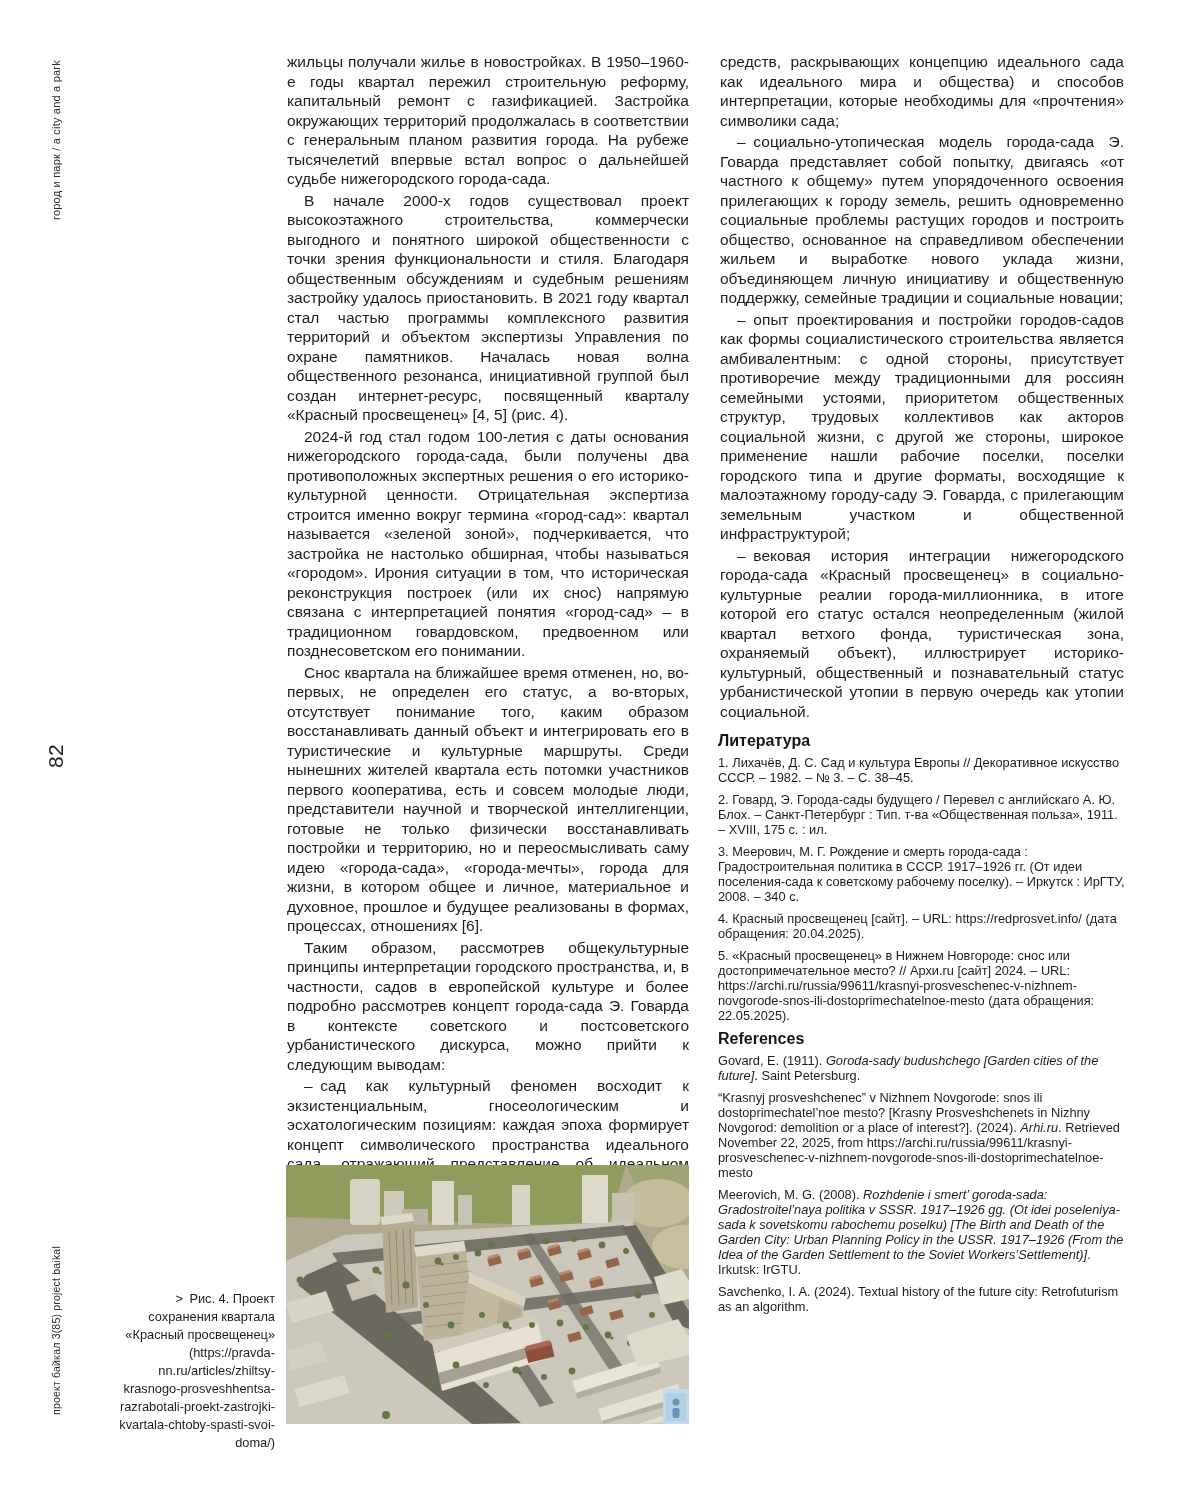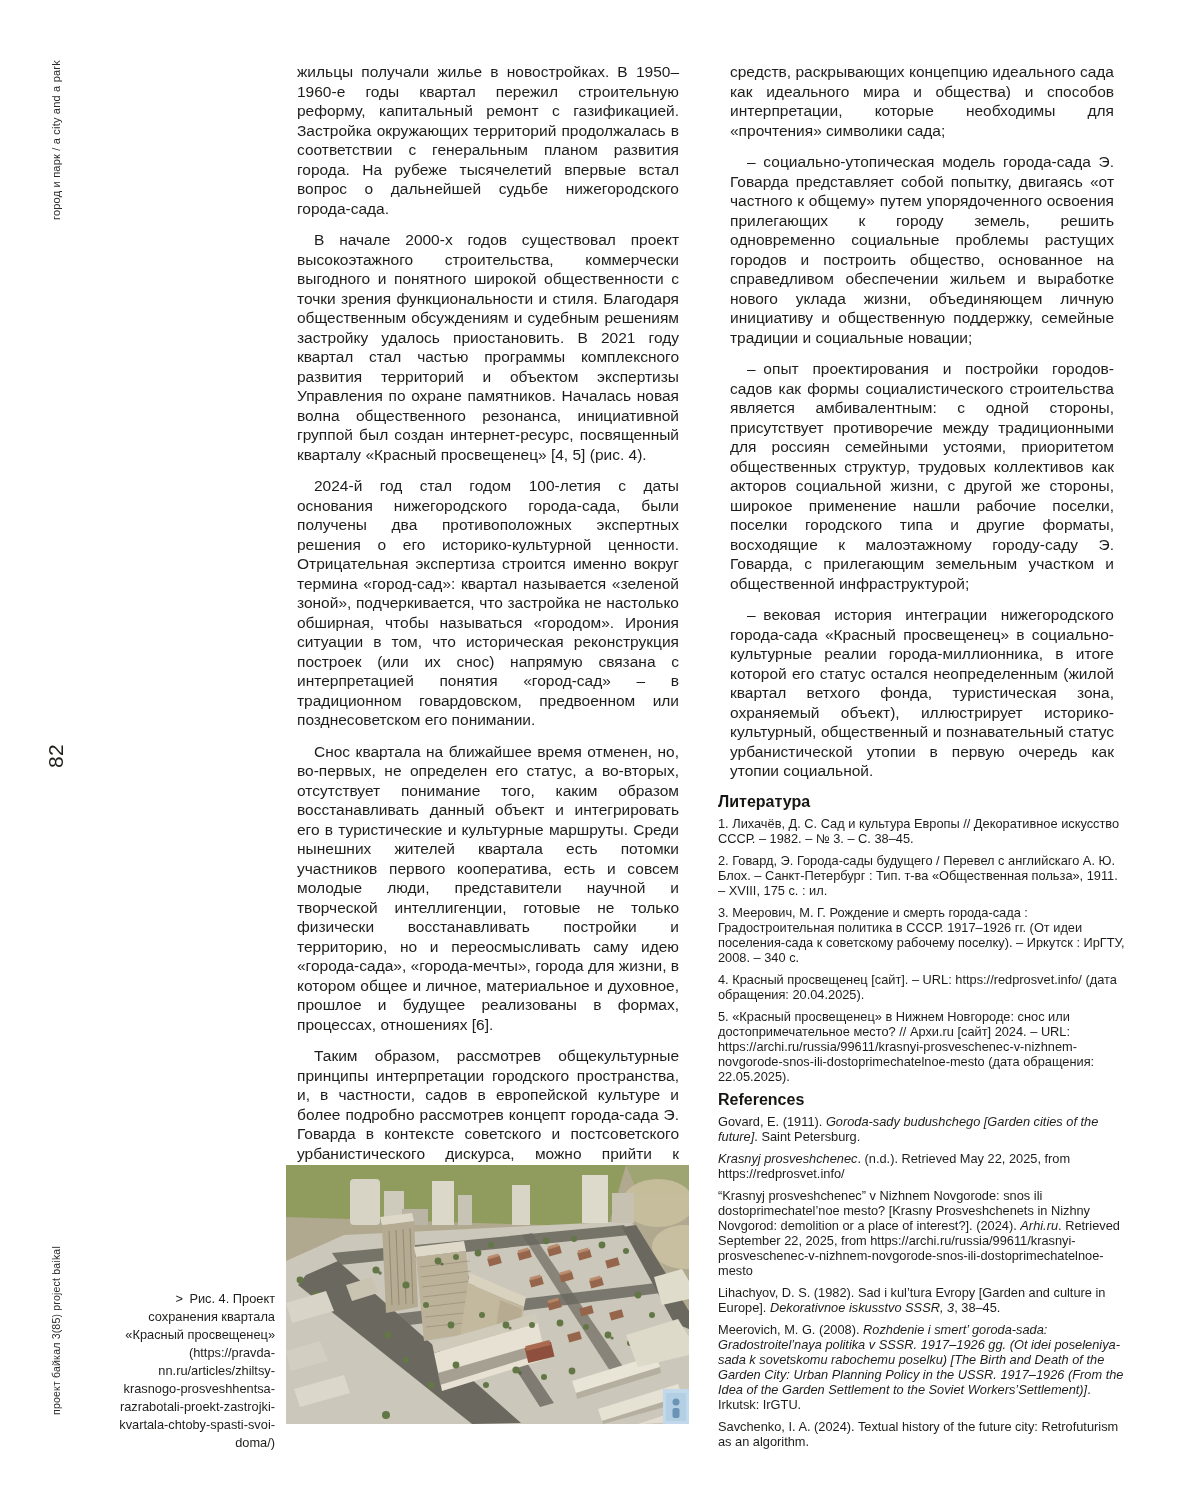--- a/index.html
+++ b/index.html
@@ -16,21 +16,21 @@
     white-space:nowrap;font-size:11px;letter-spacing:.2px;color:#2a2a28;
   }
   .v-label.section{left:50px;top:220px;}
   .v-label.pagenum{left:44px;top:768px;font-size:21px;color:#1d1d1b;}
   .v-label.journal{left:50px;top:1415px;font-size:10.5px;}
 
   
   .col{position:absolute;top:50px;}
   .col-left{left:285px;width:406px;}
   .col-right{left:718px;width:408px;}
-  .body-p{margin:12px;font-size:15.5px;line-height:19.5px;text-align:justify;}
+  .body-p{margin:2px;font-size:15.5px;line-height:19.5px;text-align:justify;}
   .body-p.ind{text-indent:17px;}
   .ref-heading{margin:11px 0 6px 0;font-size:16px;line-height:17px;font-weight:bold;color:#151513;}
   .ref-heading.second{margin-top:0;}
   .ref-p{margin:0 0 7px 0;font-size:12.8px;line-height:15px;text-align:left;overflow-wrap:anywhere;}
   .ref-p em{font-style:italic;}
 
   
   .figure{position:absolute;left:286px;top:1165px;width:403px;height:259px;margin:0;}
   .figure svg{display:block;width:403px;height:259px;}
 
@@ -69,23 +69,21 @@
     <div>
         <p class="ref-p">1. Лихачёв, Д. С. Сад и культура Европы // Декоративное искусство СССР. – 1982. – № 3. – С. 38–45.</p>
         <p class="ref-p">2. Говард, Э. Города-сады будущего / Перевел с английскаго А. Ю. Блох. – Санкт-Петербург : Тип. т-ва «Общественная польза», 1911. – XVIII, 175 с. : ил.</p>
         <p class="ref-p">3. Меерович, М. Г. Рождение и смерть города-сада : Градостроительная политика в СССР. 1917–1926 гг. (От идеи поселения-сада к советскому рабочему поселку). – Иркутск : ИрГТУ, 2008. – 340 с.</p>
         <p class="ref-p">4. Красный просвещенец [сайт]. – URL: https://redprosvet.info/ (дата обращения: 20.04.2025).</p>
         <p class="ref-p">5. «Красный просвещенец» в Нижнем Новгороде: снос или достопримечательное место? // Архи.ru [сайт] 2024. – URL: https://archi.ru/russia/99611/krasnyi-prosveschenec-v-nizhnem-novgorode-snos-ili-dostoprimechatelnoe-mesto (дата обращения: 22.05.2025).</p>
       </div>
     <h3 class="ref-heading second">References</h3>
     <div>
         <p class="ref-p"><span>Govard, E. (1911). </span><em>Goroda-sady budushchego [Garden cities of the future]</em><span>. Saint Petersburg.</span></p>
-        <p class="ref-p"><em>Krasnyj prosveshchenec</em><span>. (n.d.). Retrieved May 22, 2025, from https://redprosvet.info/</span></p>
-        <p class="ref-p"><span>“Krasnyj prosveshchenec” v Nizhnem Novgorode: snos ili dostoprimechatel’noe mesto? [Krasny Prosveshchenets in Nizhny Novgorod: demolition or a place of interest?]. (2024). </span><em>Arhi.ru</em><span>. Retrieved September 22, 2025, from https://archi.ru/russia/99611/krasnyi-prosveschenec-v-nizhnem-novgorode-snos-ili-dostoprimechatelnoe-mesto</span></p>
-        <p class="ref-p"><span>Lihachyov, D. S. (1982). Sad i kul’tura Evropy [Garden and culture in Europe]. </span><em>Dekorativnoe iskusstvo SSSR, 3</em><span>, 38–45.</span></p>
+        <p class="ref-p"><span>“Krasnyj prosveshchenec” v Nizhnem Novgorode: snos ili dostoprimechatel’noe mesto? [Krasny Prosveshchenets in Nizhny Novgorod: demolition or a place of interest?]. (2024). </span><em>Arhi.ru</em><span>. Retrieved November 22, 2025, from https://archi.ru/russia/99611/krasnyi-prosveschenec-v-nizhnem-novgorode-snos-ili-dostoprimechatelnoe-mesto</span></p>
         <p class="ref-p"><span>Meerovich, M. G. (2008). </span><em>Rozhdenie i smert’ goroda-sada: Gradostroitel’naya politika v SSSR. 1917–1926 gg. (Ot idei poseleniya-sada k sovetskomu rabochemu poselku) [The Birth and Death of the Garden City: Urban Planning Policy in the USSR. 1917–1926 (From the Idea of the Garden Settlement to the Soviet Workers’Settlement)]</em><span>. Irkutsk: IrGTU.</span></p>
         <p class="ref-p"><span>Savchenko, I. A. (2024). Textual history of the future city: Retrofuturism as an algorithm. </span></p>
       </div>
   </div>
 
   <figure class="figure">
     <svg viewBox="0 0 403 259" xmlns="http://www.w3.org/2000/svg" aria-hidden="true">
 
       <rect x="0" y="0" width="403" height="259" fill="#b0a98f"></rect>
       <path d="M0,0 H340 L322,62 L0,52 Z" fill="#8f9c5e"></path>

